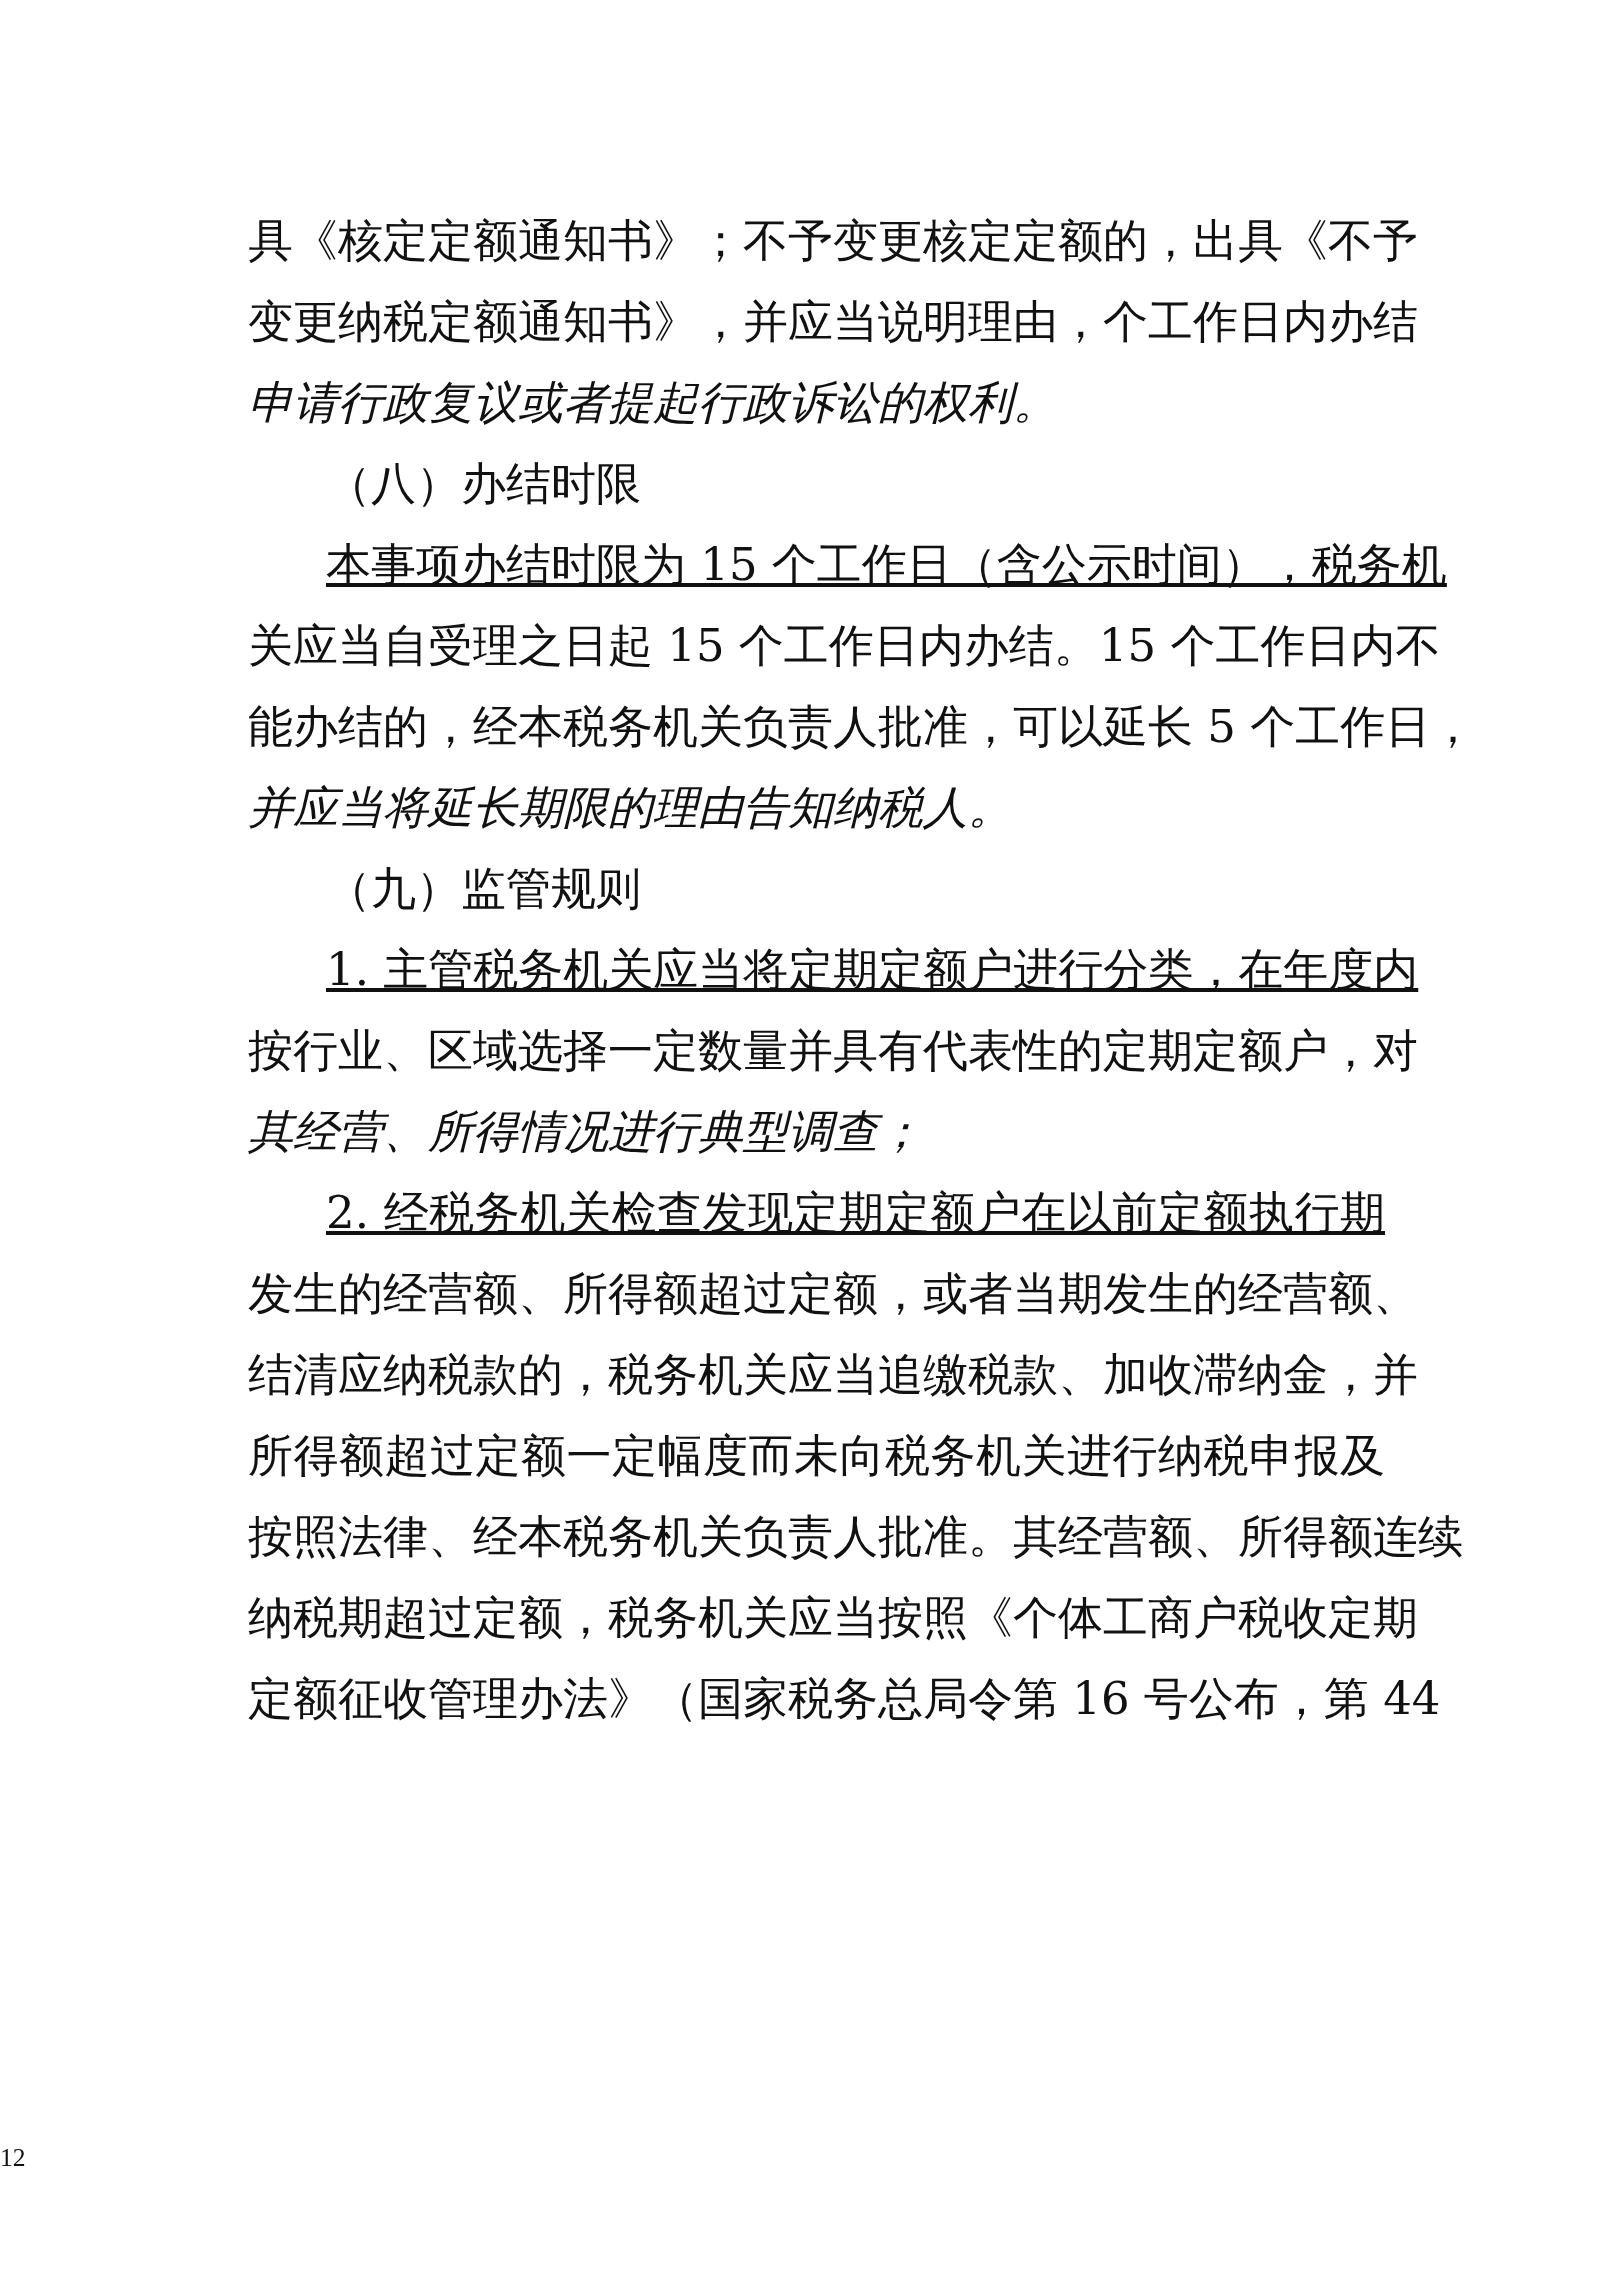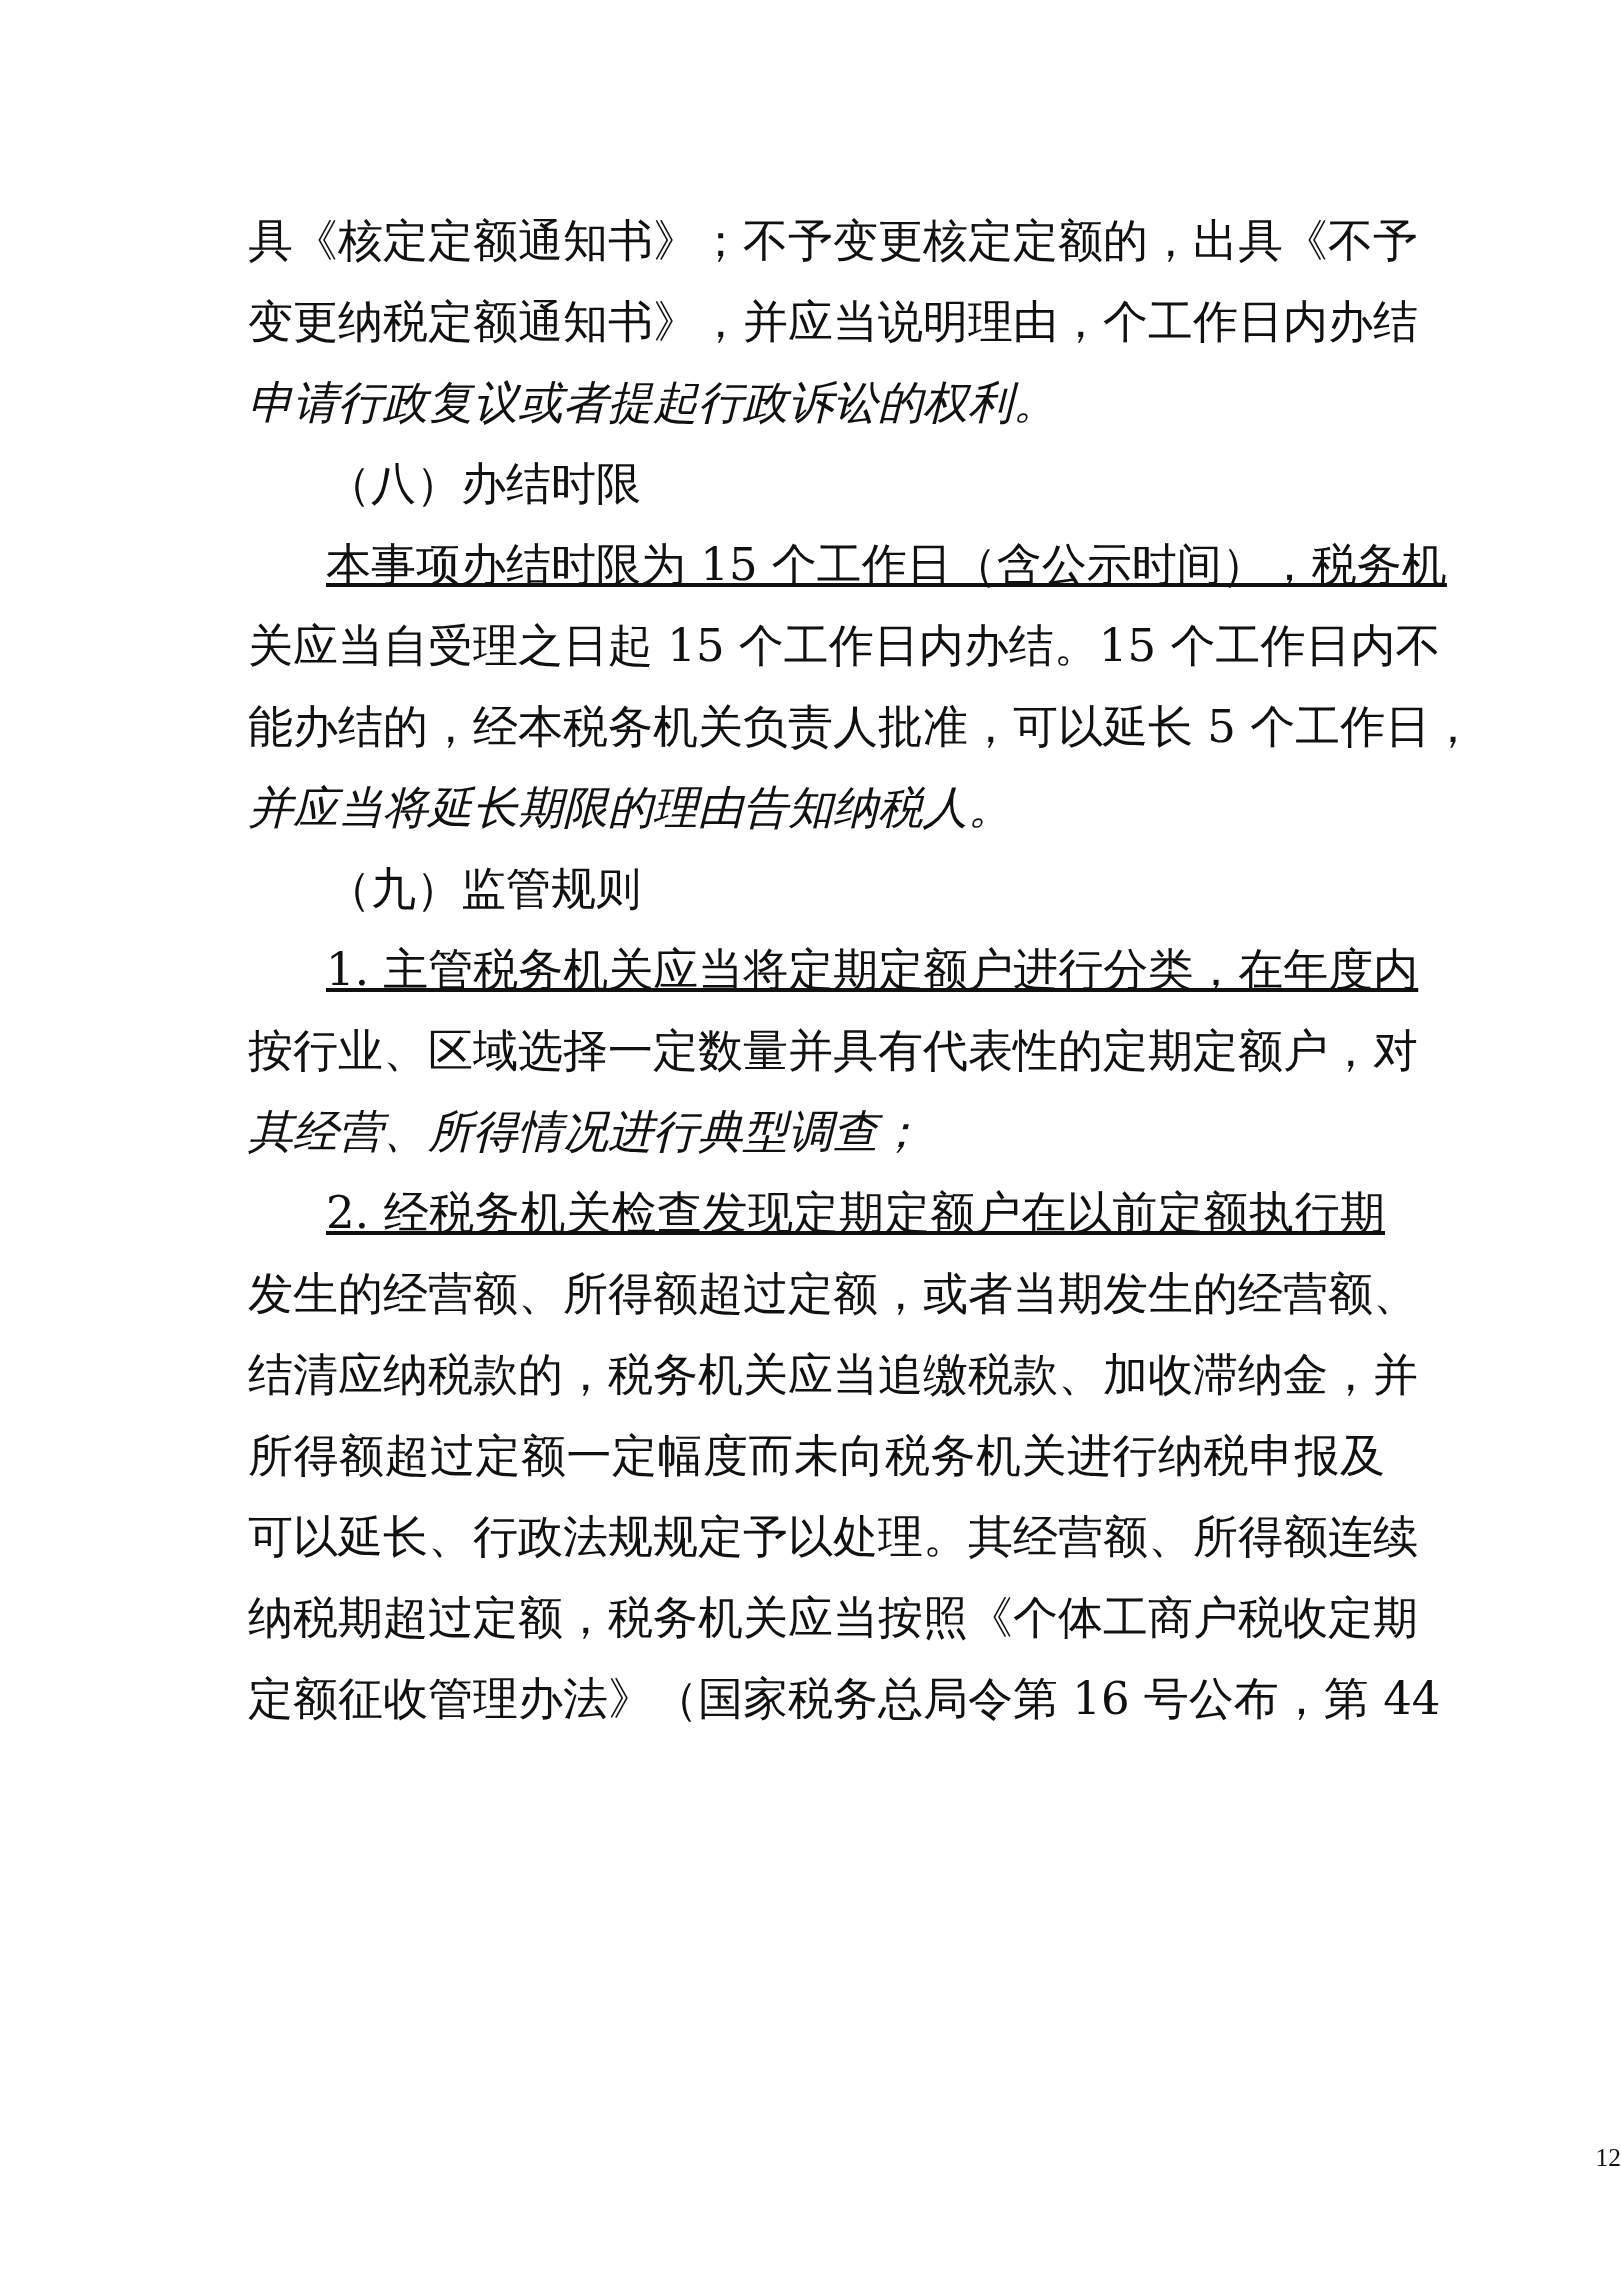--- a/index.html
+++ b/index.html
@@ -21,21 +21,21 @@
     text-align-last: justify;
     letter-spacing: 0;
   }
   .line.last { text-align-last: left; font-style: italic; }
   .line.indent { padding-left: 78px; text-decoration: underline; }
   .line.heading { padding-left: 78px; text-align-last: left; }
   .page-number {
     position: absolute;
     left: 0; right: 0;
     top: 2143px;
-    text-align: right;
+    text-align: left;
     font-family: "Liberation Serif", "DejaVu Serif", serif;
     font-size: 25.5px;
     color: #111111;
   }
 </style>
 </head>
 <body>
 
 <div class="page">
   <div class="line">具《核定定额通知书》；不予变更核定定额的，出具《不予</div>
@@ -47,19 +47,19 @@
   <div class="line">能办结的，经本税务机关负责人批准，可以延长 5 个工作日，</div>
   <div class="line last">并应当将延长期限的理由告知纳税人。</div>
   <div class="line heading">（九）监管规则</div>
   <div class="line indent">1. 主管税务机关应当将定期定额户进行分类，在年度内</div>
   <div class="line">按行业、区域选择一定数量并具有代表性的定期定额户，对</div>
   <div class="line last">其经营、所得情况进行典型调查；</div>
   <div class="line indent">2. 经税务机关检查发现定期定额户在以前定额执行期</div>
   <div class="line">发生的经营额、所得额超过定额，或者当期发生的经营额、</div>
   <div class="line">结清应纳税款的，税务机关应当追缴税款、加收滞纳金，并</div>
   <div class="line">所得额超过定额一定幅度而未向税务机关进行纳税申报及</div>
-  <div class="line">可以延长、行政法规规定予以处理。其经营额、所得额连续</div>
+  <div class="line">按照法律、经本税务机关负责人批准。其经营额、所得额连续</div>
   <div class="line">纳税期超过定额，税务机关应当按照《个体工商户税收定期</div>
   <div class="line">定额征收管理办法》（国家税务总局令第 16 号公布，第 44</div>
 </div>
 
 <div class="page-number">12</div>
 
 
 </body></html>

